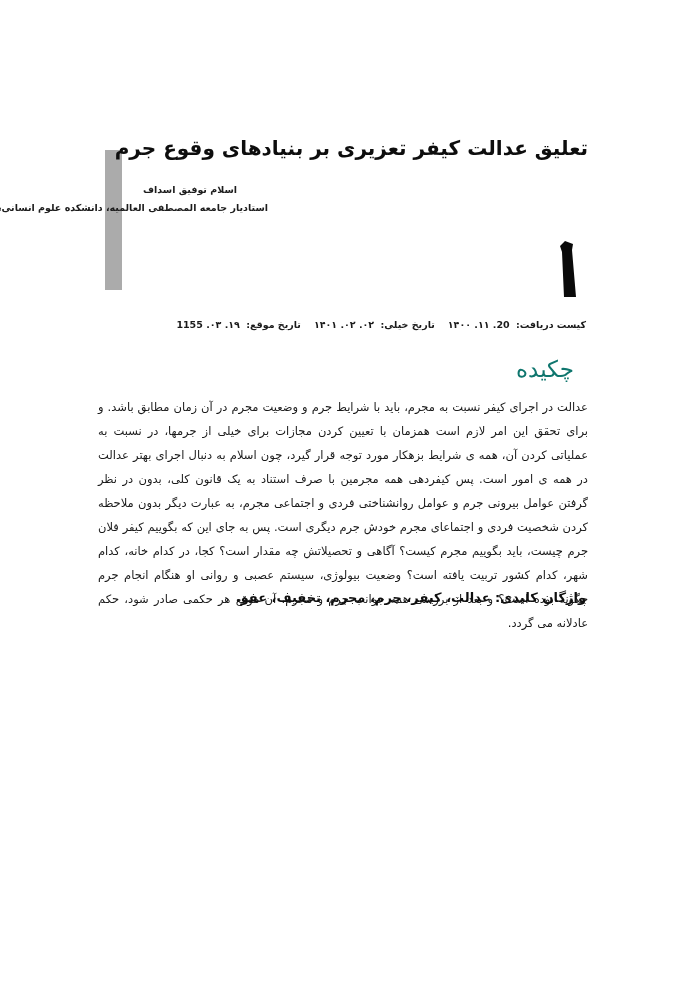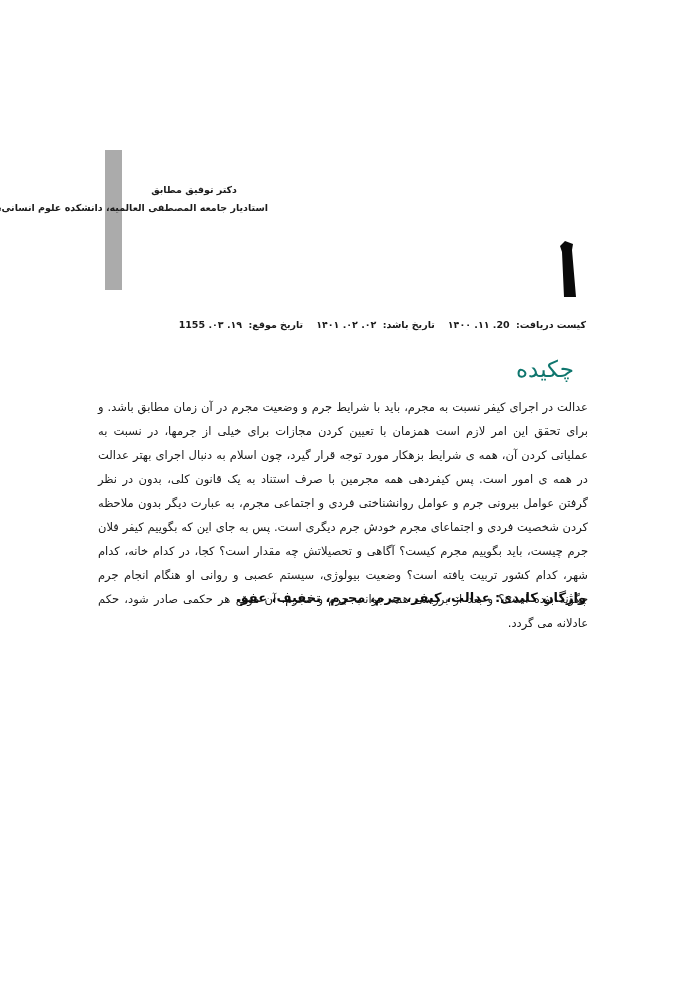--- a/index.html
+++ b/index.html
@@ -108,38 +108,39 @@
     white-space: nowrap;
   }
 </style>
 </head>
 <body>
 
 <div class="page">
 
   <div class="accent-bar"></div>
 
+  <h1 class="paper-title">تعلیق عدالت کیفر تعزیری بر بنیادهای وقوع جرم</h1>
 
-  <div class="author-name">دکتر توفیق مطابق</div>
+  <div class="author-name">اسلام توفیق اسداف</div>
 
   <div class="author-affiliation">استادیار جامعه المصطفی العالمیه، دانشکده علوم انسانی، قم، ایران.</div>
 
   <div class="issue-numeral" title="۱">
     <svg viewBox="0 0 32 60" xmlns="http://www.w3.org/2000/svg">
       <path d="M13,1 L21,4 L20,10 L24,57 L12,57 L10,12 L8,6 Z" fill="#0a0a0a"></path>
     </svg>
   </div>
 
   <div class="dates-row">
     <span>
       <span class="date-label">کیست دریافت:</span>
       <span class="date-value">20. ۱۱. ۱۴۰۰</span>
     </span>
     <span>
-      <span class="date-label">تاریخ باشد:</span>
+      <span class="date-label">تاریخ خیلی:</span>
       <span class="date-value">۰۲. ۰۲. ۱۴۰۱</span>
     </span>
     <span>
       <span class="date-label">تاریخ موقع:</span>
       <span class="date-value">۱۹. ۰۳. 1155</span>
     </span>
   </div>
 
   <h2 class="abstract-heading">چکیده</h2>
 

